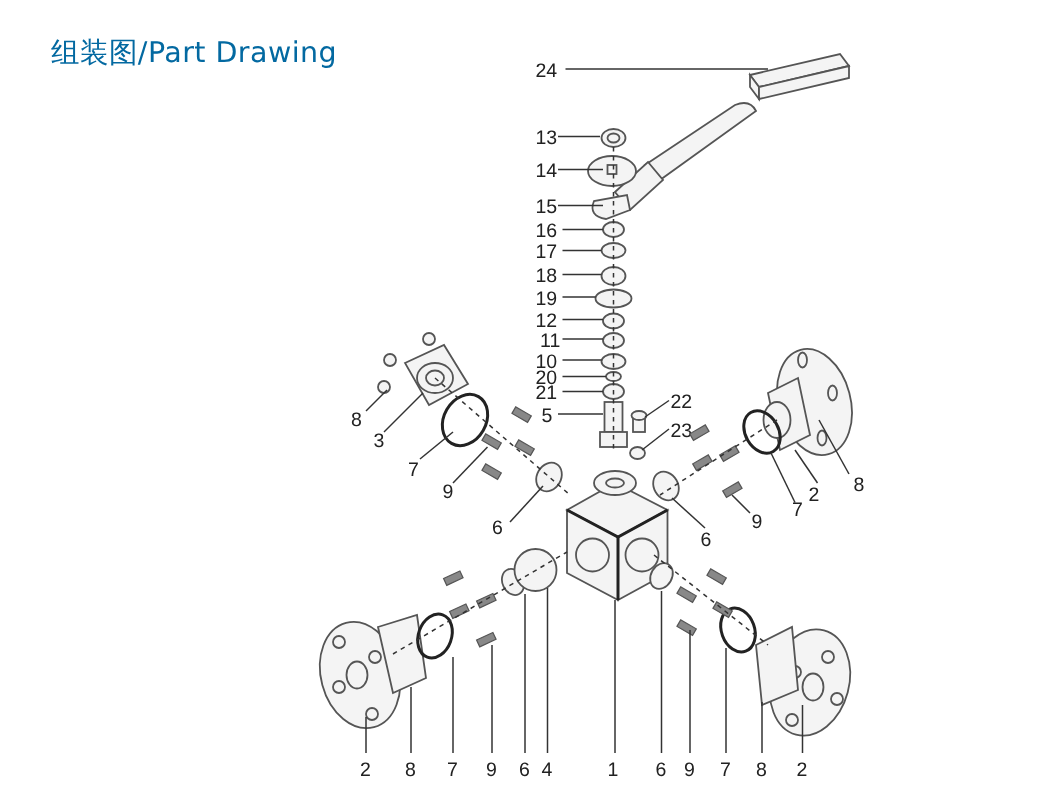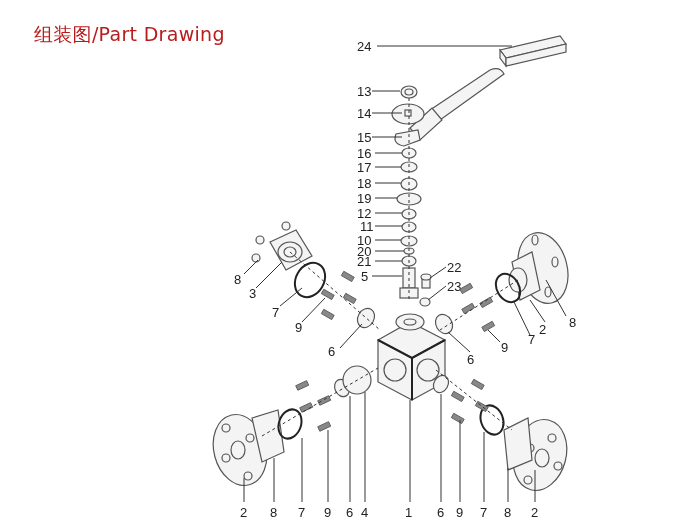--- a/index.html
+++ b/index.html
@@ -1,17 +1,17 @@
 <!DOCTYPE html>
 <html><head>
 <meta charset="utf-8">
 <style>
   html, body { margin:0; padding:0; background:#ffffff; }
   body { width:700px; height:525px; position:relative; overflow:hidden; font-family:"DejaVu Sans", sans-serif; }
-  .title { position:absolute; left:34px; top:22px; font-size:19px; color:#b91c1c; letter-spacing:0.3px; font-family:"DejaVu Sans", sans-serif; }
+  .title { position:absolute; left:34px; top:22px; font-size:19px; color:#0369a1; letter-spacing:0.3px; font-family:"DejaVu Sans", sans-serif; }
   svg { position:absolute; left:0; top:0; }
   .lbl { font-family:"Liberation Sans", sans-serif; font-size:13px; fill:#222; }
   .ln { stroke:#333; stroke-width:1; fill:none; }
   .part { stroke:#555; stroke-width:1.2; fill:#f4f4f4; }
   .dark { stroke:#222; stroke-width:2; fill:none; }
   .bolt { fill:#888; stroke:#555; stroke-width:0.8; }
   .dash { stroke:#333; stroke-width:1; stroke-dasharray:3 3; fill:none; }
 </style>
 </head>
 <body>

